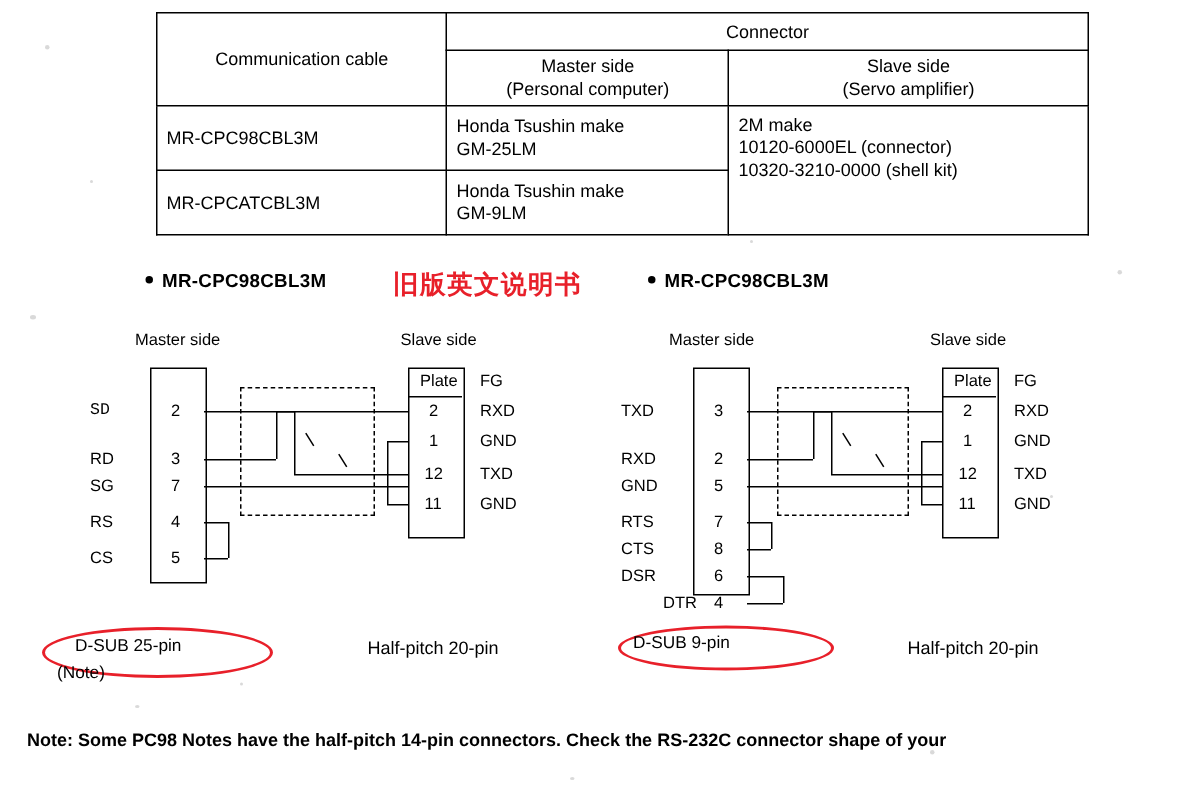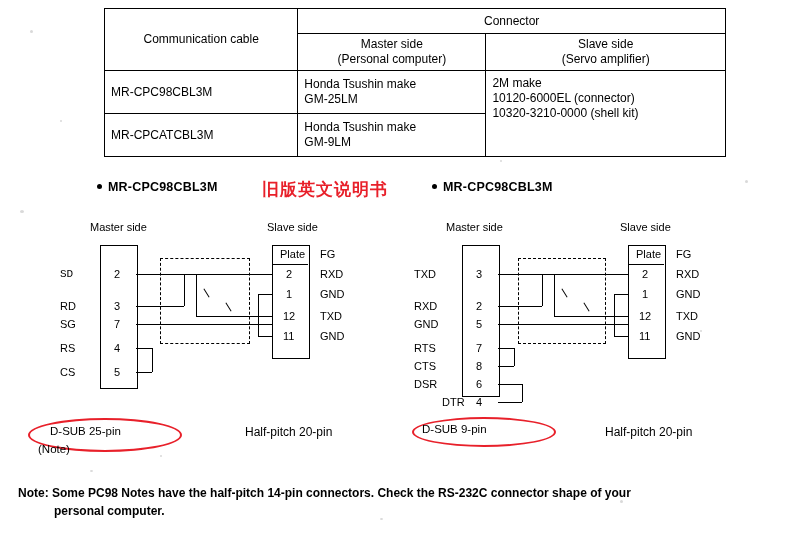--- a/index.html
+++ b/index.html
@@ -348,16 +348,15 @@
     <div class="vline" style="left:174px; top:288px; height:10px; transform:rotate(-32deg);"></div>
     <div class="vline" style="left:196px; top:302px; height:10px; transform:rotate(-32deg);"></div>
 
     <div class="ellipse" style="left:22px; top:417px; width:140px; height:26px;"></div>
     <div class="redlabel" style="left:32px; top:423px;">D-SUB 9-pin</div>
     <div class="halfpitch" style="left:215px; top:425px;">Half-pitch 20-pin</div>
   </div>
 
   <div class="footnote">
     <span>Note: Some PC98 Notes have the half-pitch 14-pin connectors. Check the RS-232C connector shape of your</span>
-    <span class="ind">personal computer.</span>
   </div>
 
 </div>
 
 </body></html>

